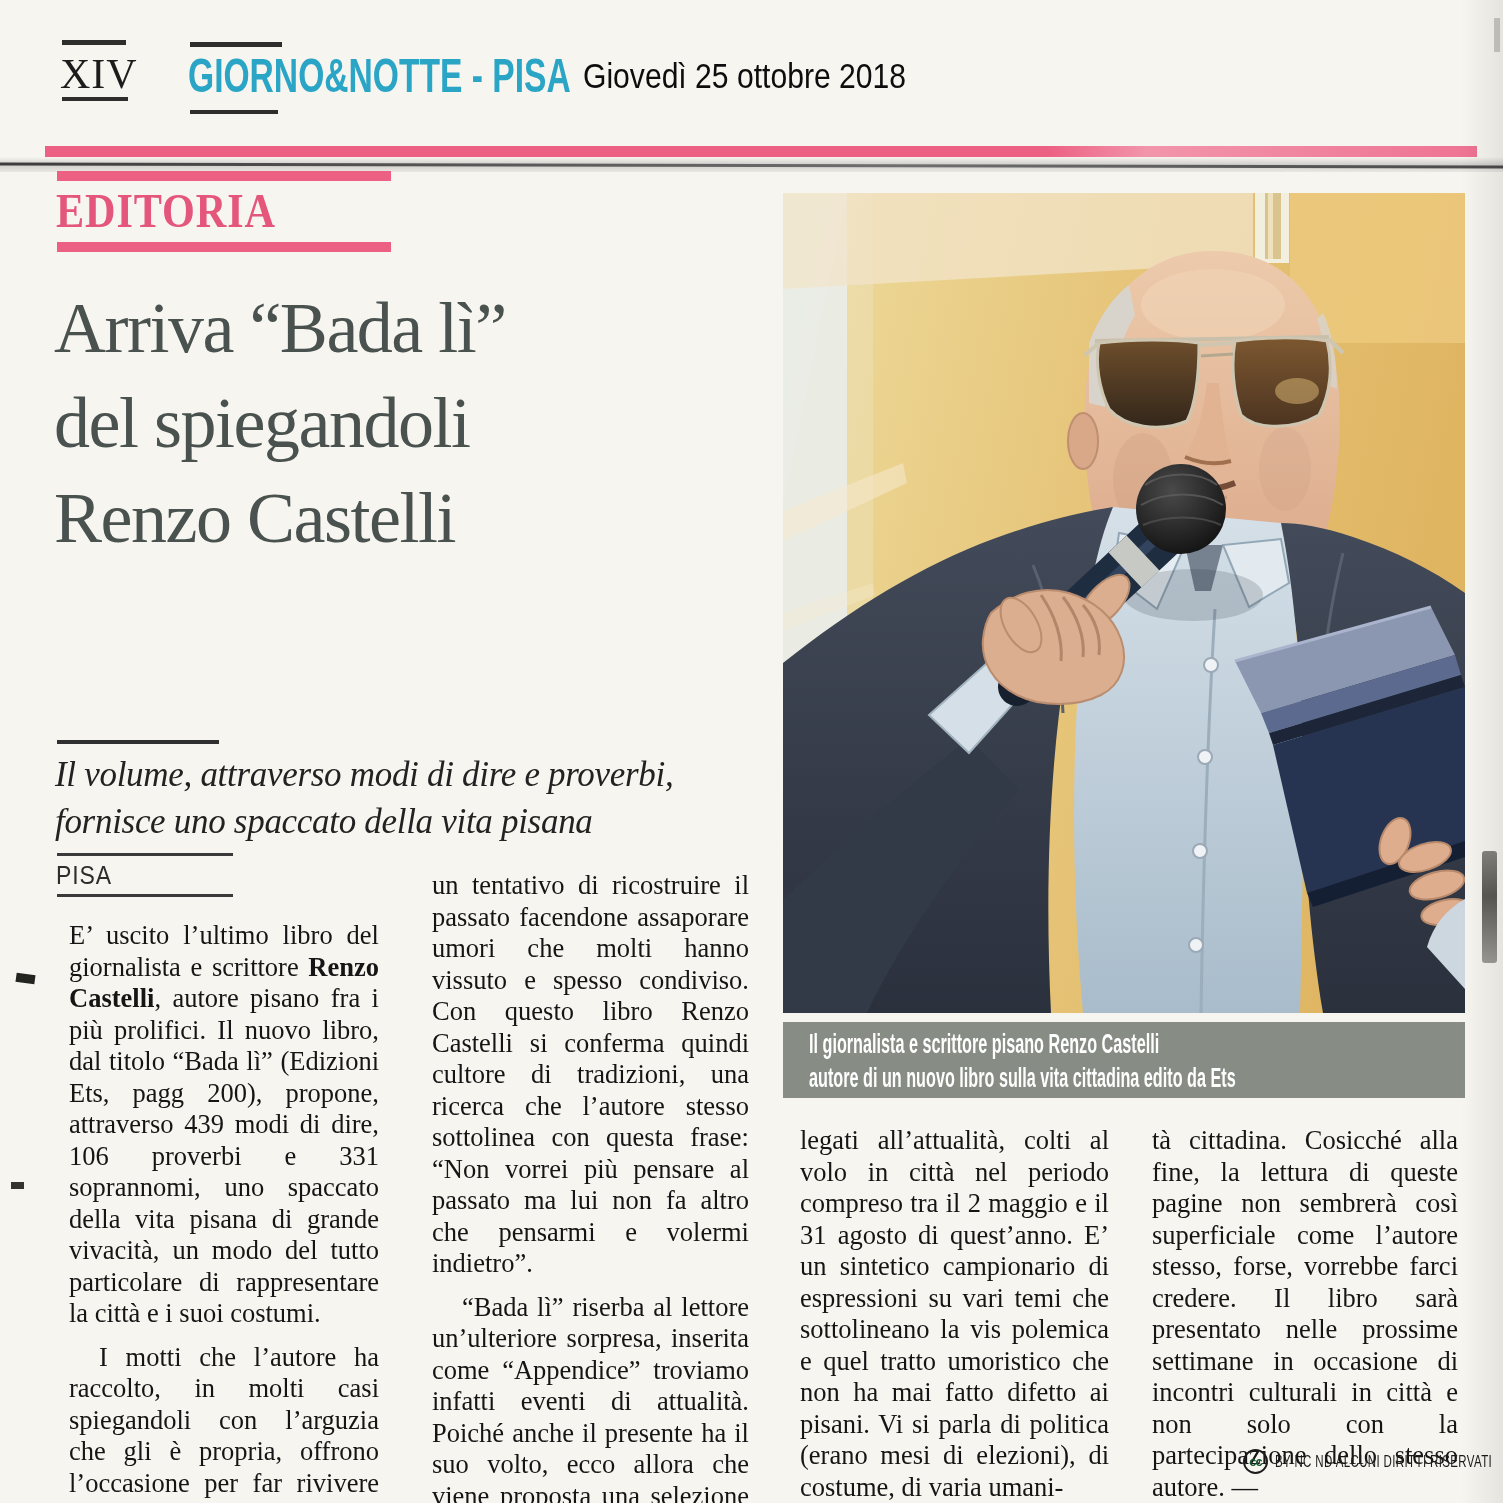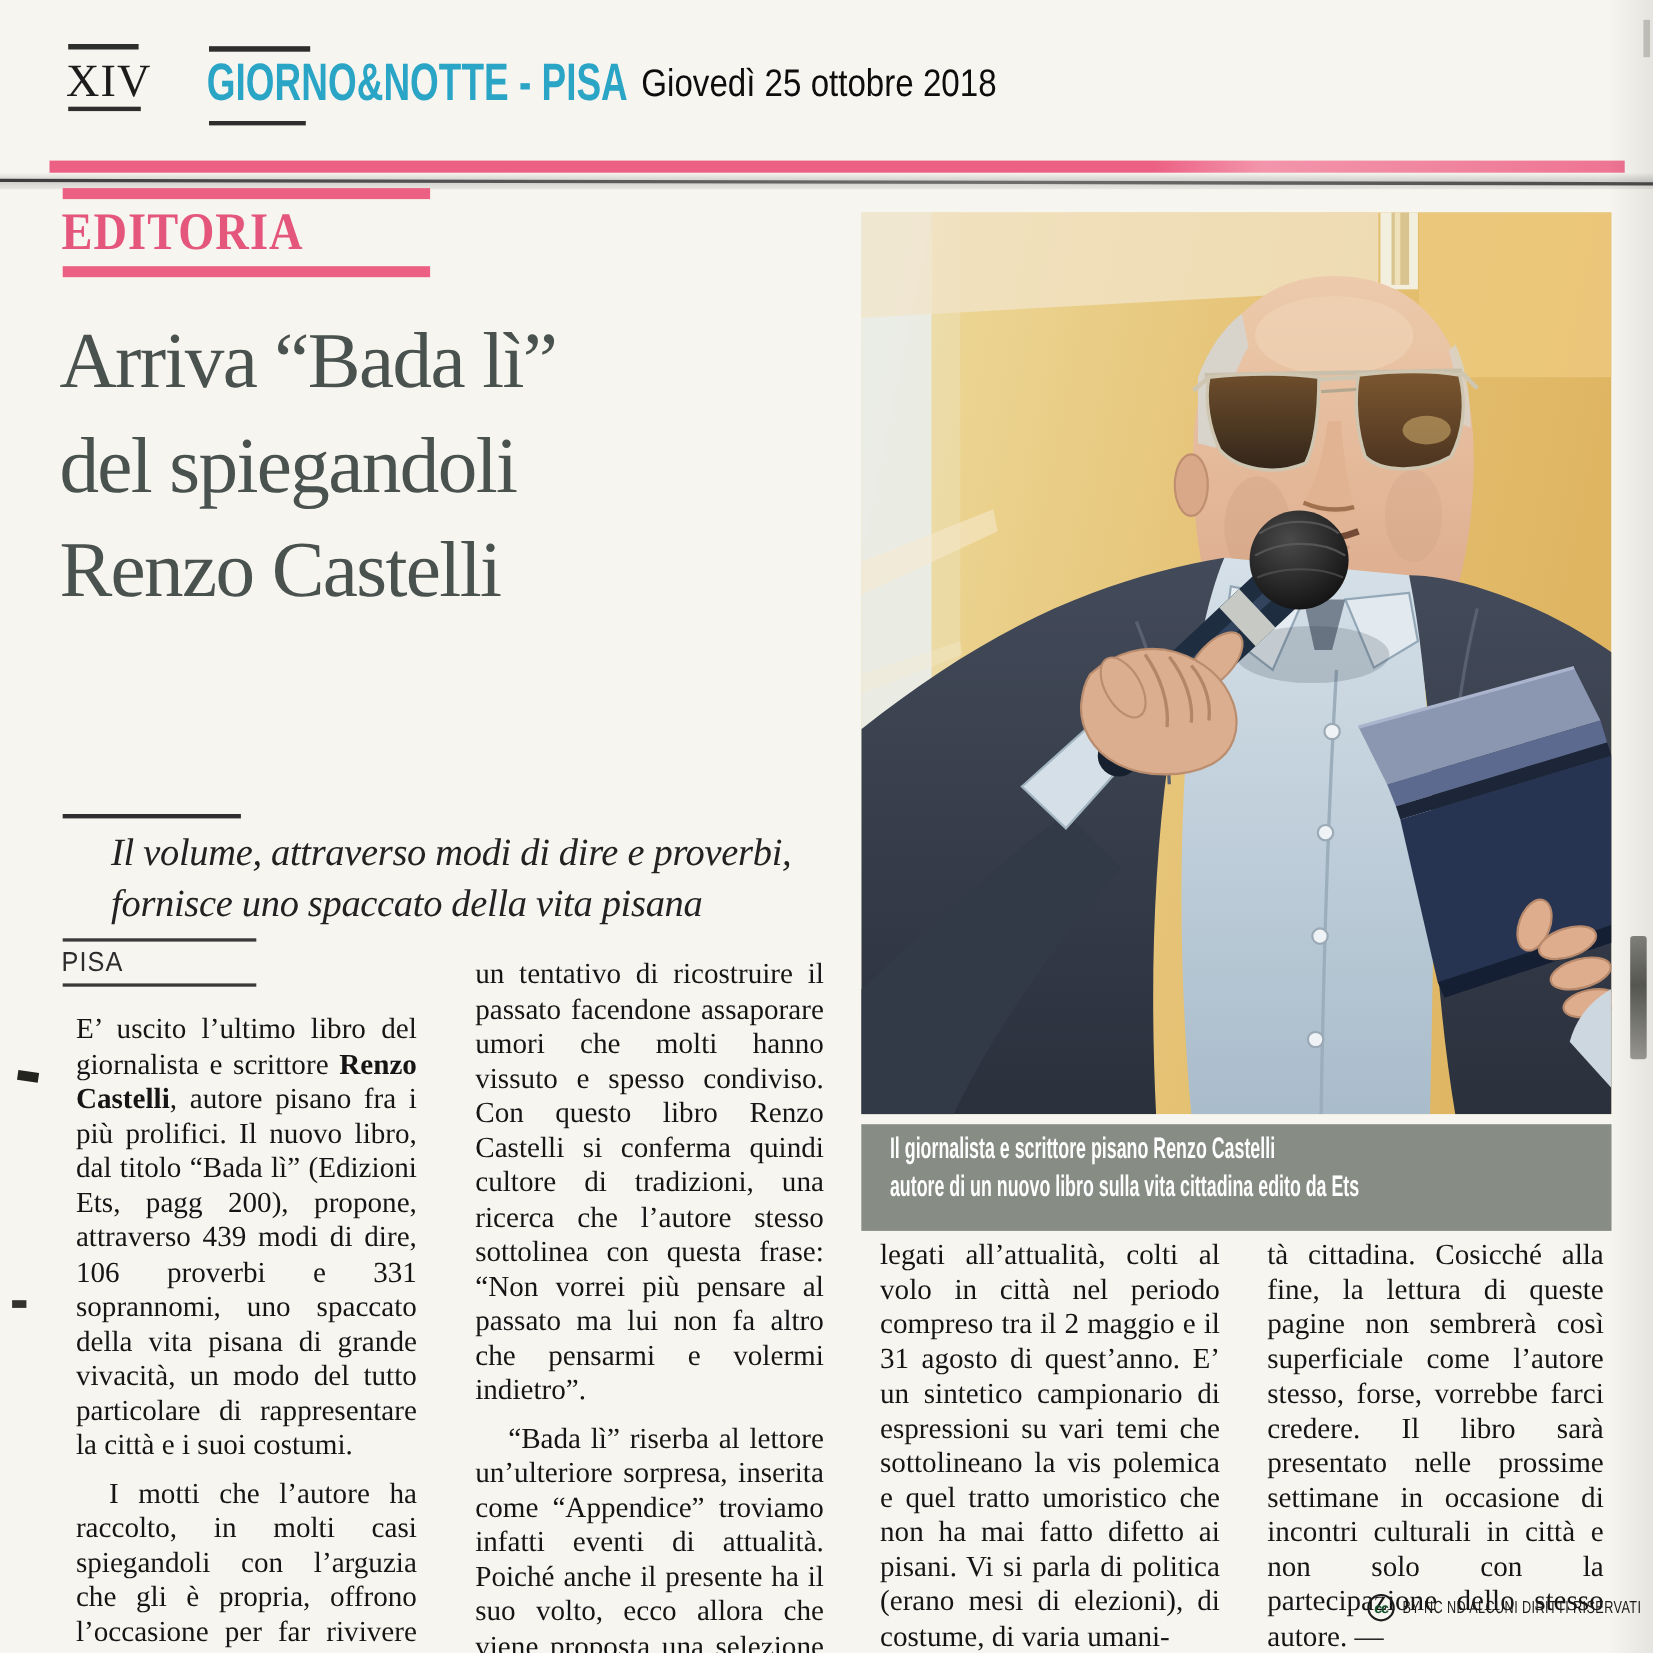--- a/index.html
+++ b/index.html
@@ -25,40 +25,40 @@
         background:linear-gradient(90deg,#3d3d3d,#6e6e6e 60%,#4a4a4a);transform:rotate(.12deg);}
   .kick-bar{position:absolute;left:57px;width:334px;height:10px;background:#ec6083;}
   .kicker{position:absolute;left:56px;top:183px;font-weight:bold;font-size:48px;color:#e4567b;
         letter-spacing:1px;transform:scaleX(.88);transform-origin:left top;white-space:nowrap;}
 
   
   .headline{position:absolute;left:54px;top:281px;width:710px;font-size:72px;line-height:95px;
         color:#4a5250;letter-spacing:-1.5px;}
   .sub-rule{position:absolute;left:57px;top:740px;width:162px;height:4px;background:#2f2f2f;}
   .standfirst{position:absolute;left:55px;top:751px;width:720px;font-style:italic;font-size:35px;
-        line-height:47px;color:#222;letter-spacing:-0.3px;white-space:nowrap;margin-left:46px;}
+        line-height:47px;color:#222;letter-spacing:-0.3px;white-space:nowrap;}
   .pisa-rule{position:absolute;left:57px;width:176px;height:3px;background:#3a3a3a;}
   .dateline{position:absolute;left:56px;top:861px;font-family:"Liberation Sans",sans-serif;font-size:25px;
         color:#2d2d2d;letter-spacing:1px;transform:scaleX(.92);transform-origin:left top;}
 
   
   .col{position:absolute;font-size:26.5px;line-height:31.5px;text-align:justify;color:#151515;
         overflow:hidden;hyphens:auto;-webkit-hyphens:auto;}
   .col p{margin:12px;}
   .col p.indent{text-indent:30px;}
   .col .b{font-weight:bold;}
   .col1{left:57px;top:908px;width:334px;height:600px;}
   .col2{left:420px;top:858px;width:341px;height:648px;}
   .col3{left:788px;top:1113px;width:333px;height:392px;}
   .col4{left:1140px;top:1113px;width:330px;height:392px;}
 
   
   .photo{position:absolute;left:783px;top:193px;width:682px;height:820px;}
   .photo svg{display:block;width:100%;height:100%;}
-  .caption{position:absolute;left:783px;top:1022px;width:682px;height:97px;background:#878d84;
+  .caption{position:absolute;left:783px;top:1022px;width:682px;height:76px;background:#878d84;
         color:#fff;box-sizing:border-box;padding:5px 0 0 26px;}
   .caption-inner{font-family:"Liberation Sans",sans-serif;font-weight:bold;font-size:27px;line-height:34px;
         transform:scaleX(.60);transform-origin:left top;white-space:nowrap;}
 
   
   .license{position:absolute;left:1243px;top:1449px;display:flex;align-items:center;gap:7px;}
   .cc-badge{width:25px;height:25px;border:2.5px solid #1c1c1c;border-radius:50%;box-sizing:border-box;
         display:flex;align-items:center;justify-content:center;font-family:"Liberation Sans",sans-serif;
         font-weight:bold;font-size:13px;color:#14532d;letter-spacing:-1px;}
   .lic-text{font-family:"Liberation Sans",sans-serif;font-size:16px;color:#1b1b1b;letter-spacing:.5px;

